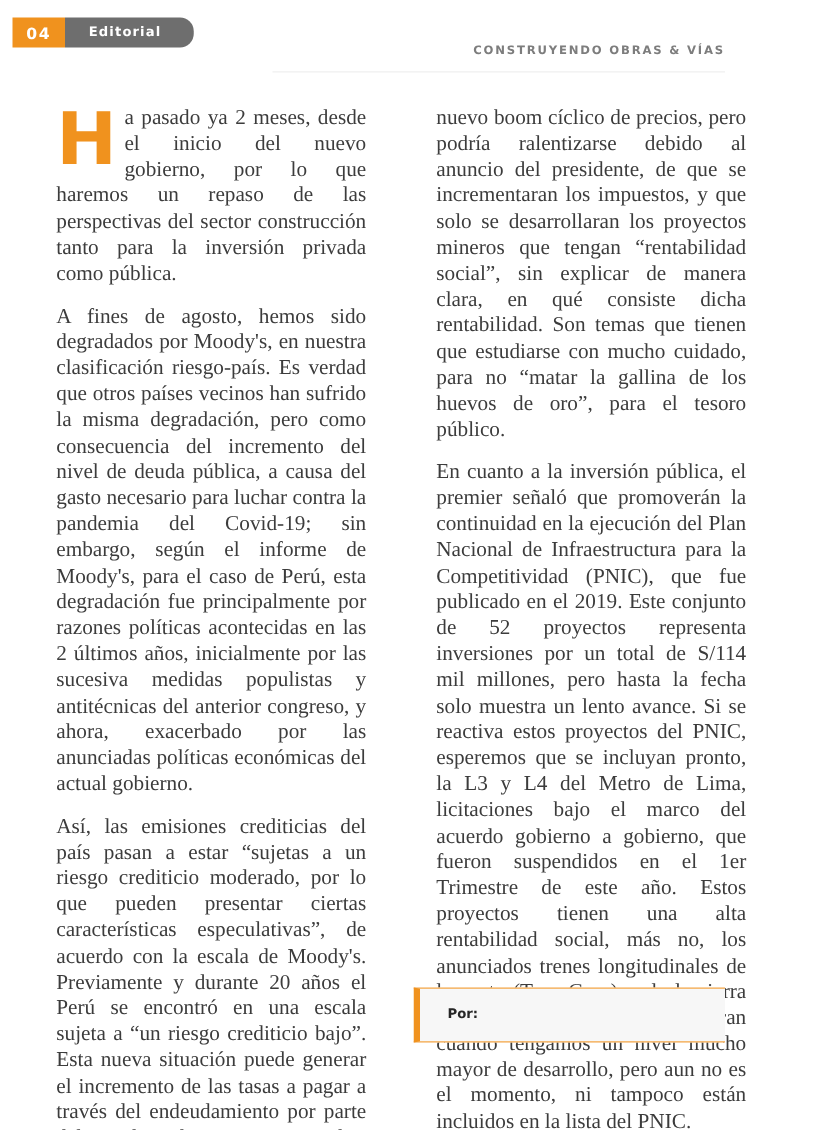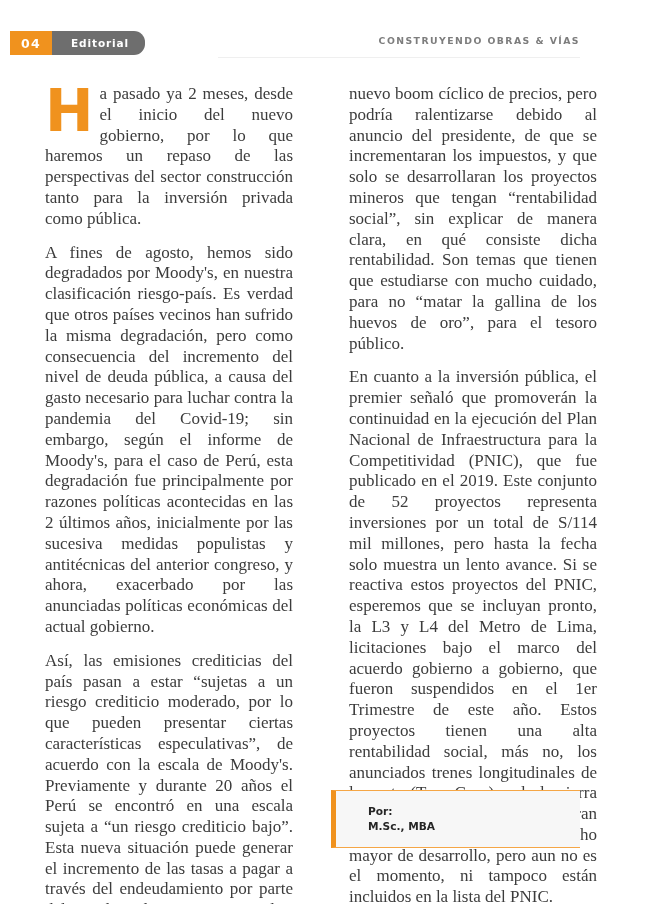--- a/index.html
+++ b/index.html
@@ -19,21 +19,21 @@
   .page-header {
     position: absolute;
     top: 0;
     left: 0;
     width: 650px;
     height: 70px;
   }
   .header-tag-group {
     position: absolute;
     left: 10px;
-    top: 31px;
+    top: 14px;
     display: flex;
     align-items: stretch;
     height: 36px;
   }
   .page-number-box {
     background: #F0921E;
     color: #ffffff;
     font-size: 12.5px;
     font-weight: bold;
     letter-spacing: 1.2px;
@@ -46,21 +46,21 @@
   }
   .section-tag-box {
     background: #6E6E6E;
     color: #ffffff;
     font-size: 10.5px;
     font-weight: bold;
     letter-spacing: 0.9px;
     display: flex;
     align-items: center;
     padding-left: 19px;
-    padding-right: 16px;
+    padding-right: 26px;
     height: 24px;
     border-top-right-radius: 11px;
     border-bottom-right-radius: 11px;
     font-family: "DejaVu Sans", sans-serif;
   }
   .magazine-title {
     position: absolute;
     right: 70px;
     top: 35px;
     font-size: 9.3px;
@@ -121,21 +121,21 @@
   .author-box {
     position: absolute;
     left: 331px;
     top: 790px;
     width: 249px;
     box-sizing: border-box;
     background: #F7F7F7;
     border-left: 5px solid #F0921E;
     border-top: 1.5px solid #F5A646;
     border-bottom: 1.5px solid #F5A646;
-    padding: 13px 10px 14px 32px;
+    padding: 13px 10px 14px 22px;
   }
   .author-line {
     font-size: 10.6px;
     line-height: 14.5px;
     font-weight: bold;
     color: #262626;
     font-family: "DejaVu Sans", sans-serif;
   }
 </style>
 </head>
@@ -160,14 +160,13 @@
 
   <div class="col col-right">
     <p class="body-par">nuevo boom cíclico de precios, pero podría ralentizarse debido al anuncio del presidente, de que se incrementaran los impuestos, y que solo se desarrollaran los proyectos mineros que tengan “rentabilidad social”, sin explicar de manera clara, en qué consiste dicha rentabilidad. Son temas que tienen que estudiarse con mucho cuidado, para no “matar la gallina de los huevos de oro”, para el tesoro público.</p>
     <p class="body-par">En cuanto a la inversión pública, el premier señaló que promoverán la continuidad en la ejecución del Plan Nacional de Infraestructura para la Competitividad (PNIC), que fue publicado en el 2019. Este conjunto de 52 proyectos representa inversiones por un total de S/114 mil millones, pero hasta la fecha solo muestra un lento avance. Si se reactiva estos proyectos del PNIC, esperemos que se incluyan pronto, la L3 y L4 del Metro de Lima, licitaciones bajo el marco del acuerdo gobierno a gobierno, que fueron suspendidos en el 1er Trimestre de este año. Estos proyectos tienen una alta rentabilidad social, más no, los anunciados trenes longitudinales de la costa (Tren Grau) y de la sierra (Tren Inca), que quizás se requieran cuando tengamos un nivel mucho mayor de desarrollo, pero aun no es el momento, ni tampoco están incluidos en la lista del PNIC.</p>
   </div>
 
 </div>
 
 <div class="author-box">
   <div class="author-line">Por:</div>
-  <div class="author-line">M.Sc., MBA</div>
 </div>
 
 </body></html>

